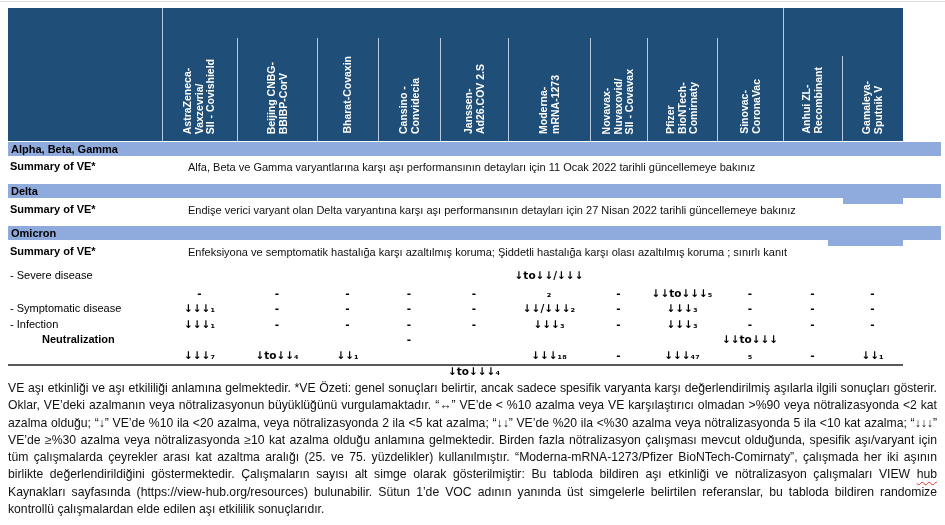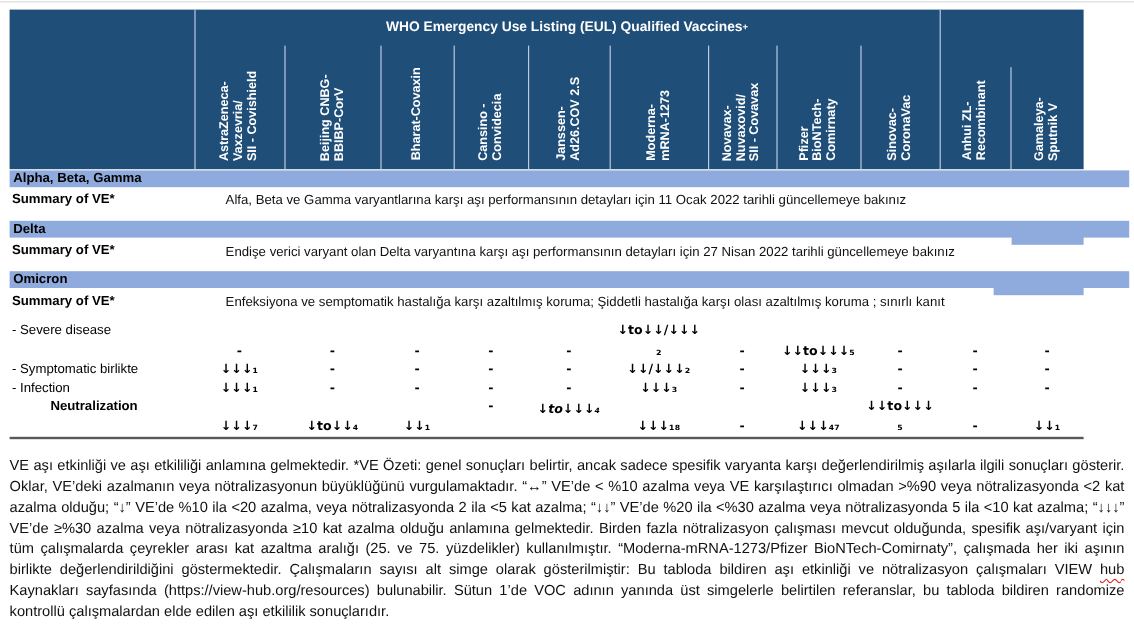--- a/index.html
+++ b/index.html
@@ -35,24 +35,20 @@
   #footnote{position:absolute;left:8px;top:380px;width:929px;margin:0;text-align:justify;
     font-size:12.2px;line-height:17.3px;color:#111;}
   .hub{text-decoration:underline wavy #e03030 1px;text-underline-offset:3px;margin-top:18px;}
 </style>
 </head>
 <body>
 
 <div class="top-line"></div>
 
 <div id="table-header">
-  <div class="who-title">
-    <span>WHO Emergency Use Listing (EUL) Qualified Vaccines</span>
-      <sup>+</sup>
-  </div>
   <div id="vax-names">
       <div class="vax-cell" style="left: 154px; width: 75px;">
         <div class="vax-name">AstraZeneca-
 Vaxzevria/
 SII - Covishield</div>
       </div>
       <div class="vax-cell" style="left: 229px; width: 80px;">
         <div class="vax-name">Beijing CNBG-
 BBIBP-CorV</div>
       </div>
@@ -130,21 +126,21 @@
     <div class="cell" style="left: 277px; top: 287px;">-</div>
     <div class="cell" style="left: 347.5px; top: 287px;">-</div>
     <div class="cell" style="left: 409px; top: 287px;">-</div>
     <div class="cell" style="left: 474px; top: 287px;">-</div>
     <div class="cell" style="left: 549px; top: 287px;">₂</div>
     <div class="cell" style="left: 618.5px; top: 287px;">-</div>
     <div class="cell" style="left: 682px; top: 287px;">↓↓to↓↓↓₅</div>
     <div class="cell" style="left: 750px; top: 287px;">-</div>
     <div class="cell" style="left: 812.5px; top: 287px;">-</div>
     <div class="cell" style="left: 872.5px; top: 287px;">-</div>
-    <div class="row-label" style="top: 302px;">- Symptomatic birlikte</div>
+    <div class="row-label" style="top: 302px;">- Symptomatic disease</div>
     <div class="cell" style="left: 199.5px; top: 302px;">↓↓↓₁</div>
     <div class="cell" style="left: 277px; top: 302px;">-</div>
     <div class="cell" style="left: 347.5px; top: 302px;">-</div>
     <div class="cell" style="left: 409px; top: 302px;">-</div>
     <div class="cell" style="left: 474px; top: 302px;">-</div>
     <div class="cell" style="left: 549px; top: 302px;">↓↓/↓↓↓₂</div>
     <div class="cell" style="left: 618.5px; top: 302px;">-</div>
     <div class="cell" style="left: 682px; top: 302px;">↓↓↓₃</div>
     <div class="cell" style="left: 750px; top: 302px;">-</div>
     <div class="cell" style="left: 812.5px; top: 302px;">-</div>
@@ -160,21 +156,21 @@
     <div class="cell" style="left: 682px; top: 318px;">↓↓↓₃</div>
     <div class="cell" style="left: 750px; top: 318px;">-</div>
     <div class="cell" style="left: 812.5px; top: 318px;">-</div>
     <div class="cell" style="left: 872.5px; top: 318px;">-</div>
     <div class="row-label bold" style="top: 333px;">Neutralization</div>
     <div class="cell" style="left: 409px; top: 333px;">-</div>
     <div class="cell" style="left: 750px; top: 333px;">↓↓to↓↓↓</div>
     <div class="cell" style="left: 199.5px; top: 349px;">↓↓↓₇</div>
     <div class="cell" style="left: 277px; top: 349px;">↓to↓↓₄</div>
     <div class="cell" style="left: 347.5px; top: 349px;">↓↓₁</div>
-    <div class="cell" style="left: 474px; top: 335px; font-style: italic;">↓to↓↓↓₄</div>
+    <div class="cell" style="left: 474px; top: 365px;">↓to↓↓↓₄</div>
     <div class="cell" style="left: 549px; top: 349px;">↓↓↓₁₈</div>
     <div class="cell" style="left: 618.5px; top: 349px;">-</div>
     <div class="cell" style="left: 682px; top: 349px;">↓↓↓₄₇</div>
     <div class="cell" style="left: 750px; top: 349px;">₅</div>
     <div class="cell" style="left: 812.5px; top: 349px;">-</div>
     <div class="cell" style="left: 872.5px; top: 349px;">↓↓₁</div>
   </div>
 
 <div class="bottom-rule"></div>
 

